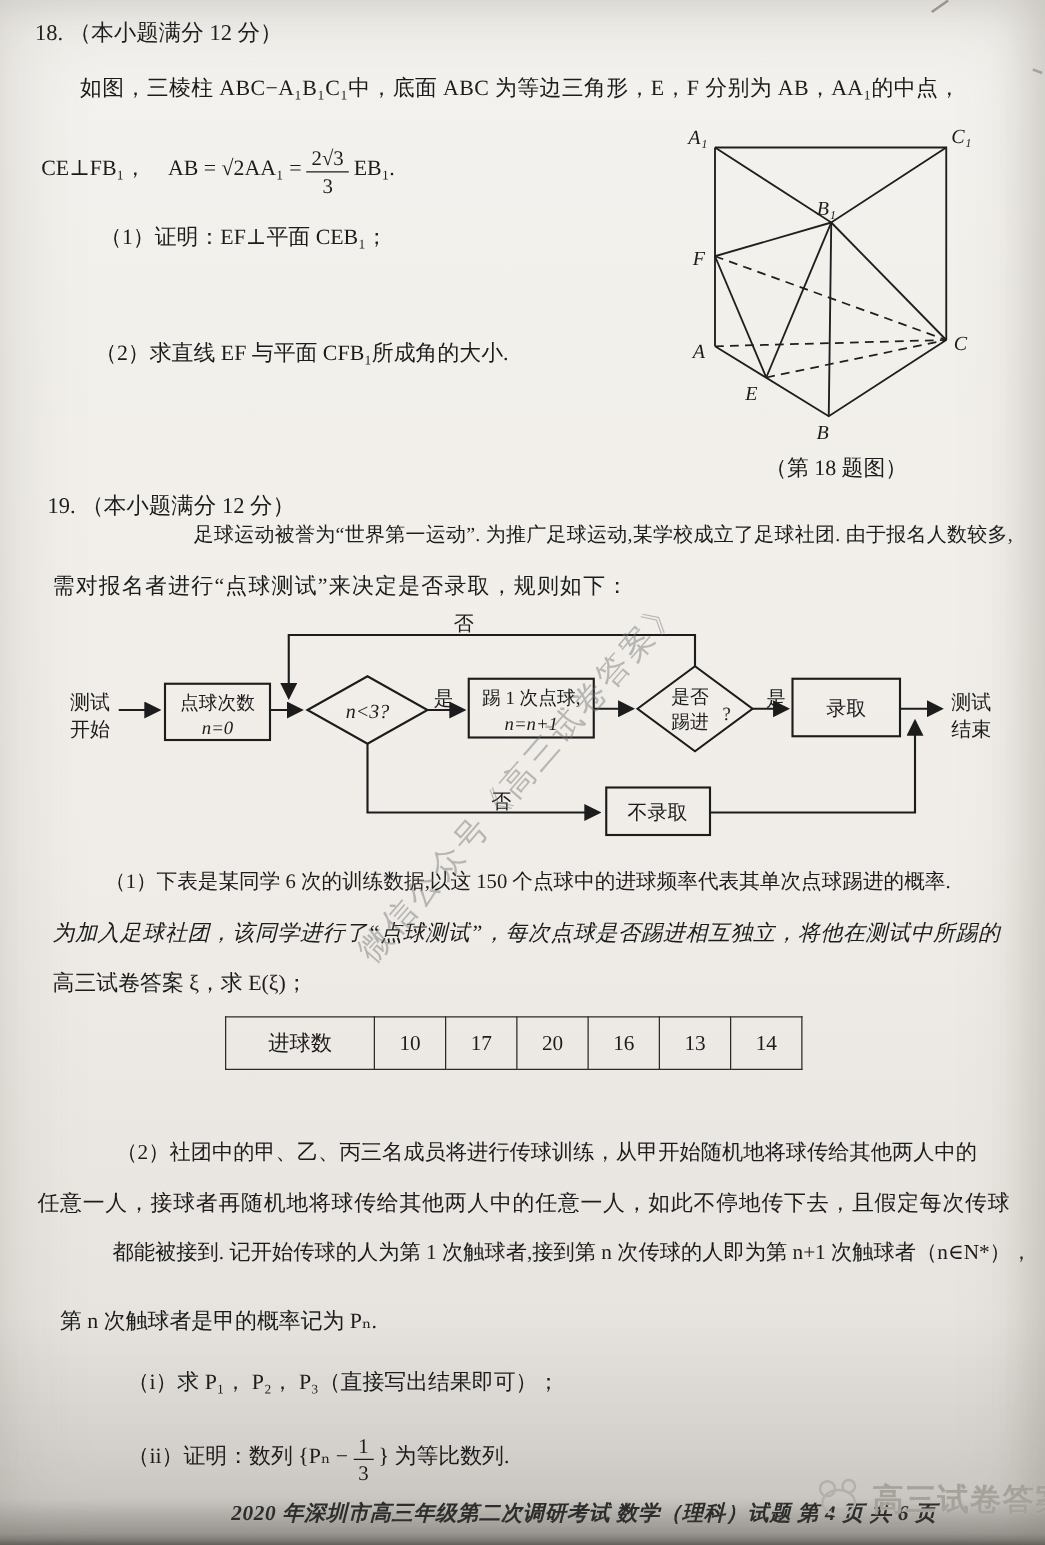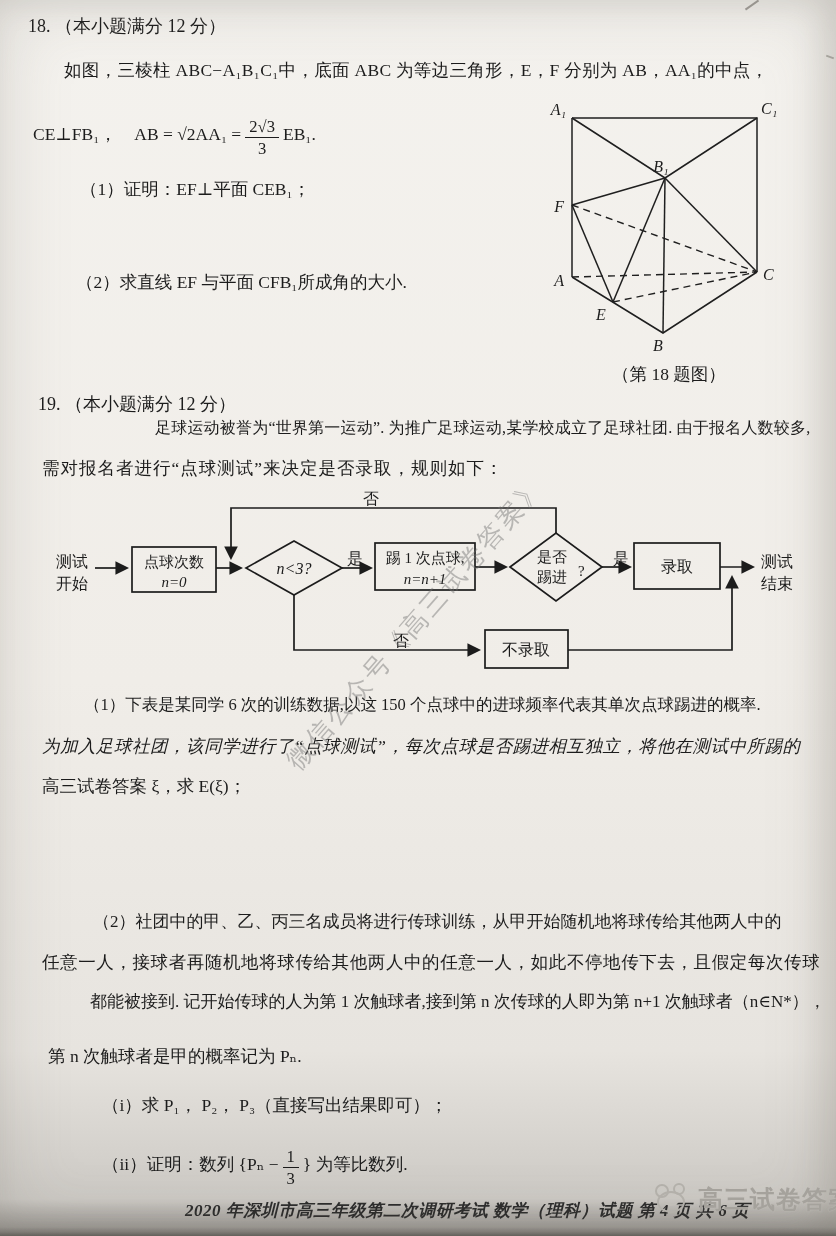--- a/index.html
+++ b/index.html
@@ -128,25 +128,34 @@
 </svg>
 
 <div class="watermark">微信公众号《高三试卷答案》</div>
 
 <div class="line" style="left:84px;top:694px;font-size:16.5px;">（1）下表是某同学 6 次的训练数据,以这 150 个点球中的进球频率代表其单次点球踢进的概率.</div>
 <div class="line" style="left:42px;top:734px;letter-spacing:.5px;font-style:italic;">为加入足球社团，该同学进行了“点球测试”，每次点球是否踢进相互独立，将他在测试中所踢的</div>
 <div class="line" style="left:42px;top:774px;">高三试卷答案 ξ，求 E(ξ)；</div>
 
 <table class="scores">
   <tbody>
+  <tr>
+    <td class="c-label">进球数</td>
+    <td class="c-val">10</td>
+    <td class="c-val">17</td>
+    <td class="c-val">20</td>
+    <td class="c-val">16</td>
+    <td class="c-val">13</td>
+    <td class="c-val">14</td>
+  </tr>
 </tbody>
   </table>
 
 <div class="line" style="left:93px;top:910px;font-size:17px;">（2）社团中的甲、乙、丙三名成员将进行传球训练，从甲开始随机地将球传给其他两人中的</div>
-<div class="line" style="left:42px;top:950px;letter-spacing:.6px;">任意一人，接球者再随机地将球传给其他两人中的任意一人，如此不停地传下去，且假定每次传球</div>
+<div class="line" style="left:30px;top:950px;letter-spacing:.6px;">任意一人，接球者再随机地将球传给其他两人中的任意一人，如此不停地传下去，且假定每次传球</div>
 <div class="line" style="left:42px;top:990px;font-size:17px;margin-left:48px;">都能被接到. 记开始传球的人为第 1 次触球者,接到第 n 次传球的人即为第 n+1 次触球者（n∈N*），</div>
 <div class="line" style="left:48px;top:1044px;">第 n 次触球者是甲的概率记为 Pₙ.</div>
 
 <div class="line" style="left:102px;top:1093px;">（i）求 P₁，  P₂，  P₃（直接写出结果即可）；</div>
 
 <div class="line" style="left:102px;top:1148px;">
   <span>（ii）证明：数列 {Pₙ −</span><span class="frac"><span class="num">1</span><span class="den">3</span></span><span>} 为等比数列.</span>
 </div>
 
 <div class="footer">2020 年深圳市高三年级第二次调研考试 数学（理科）试题 第 4 页 共 6 页</div>

